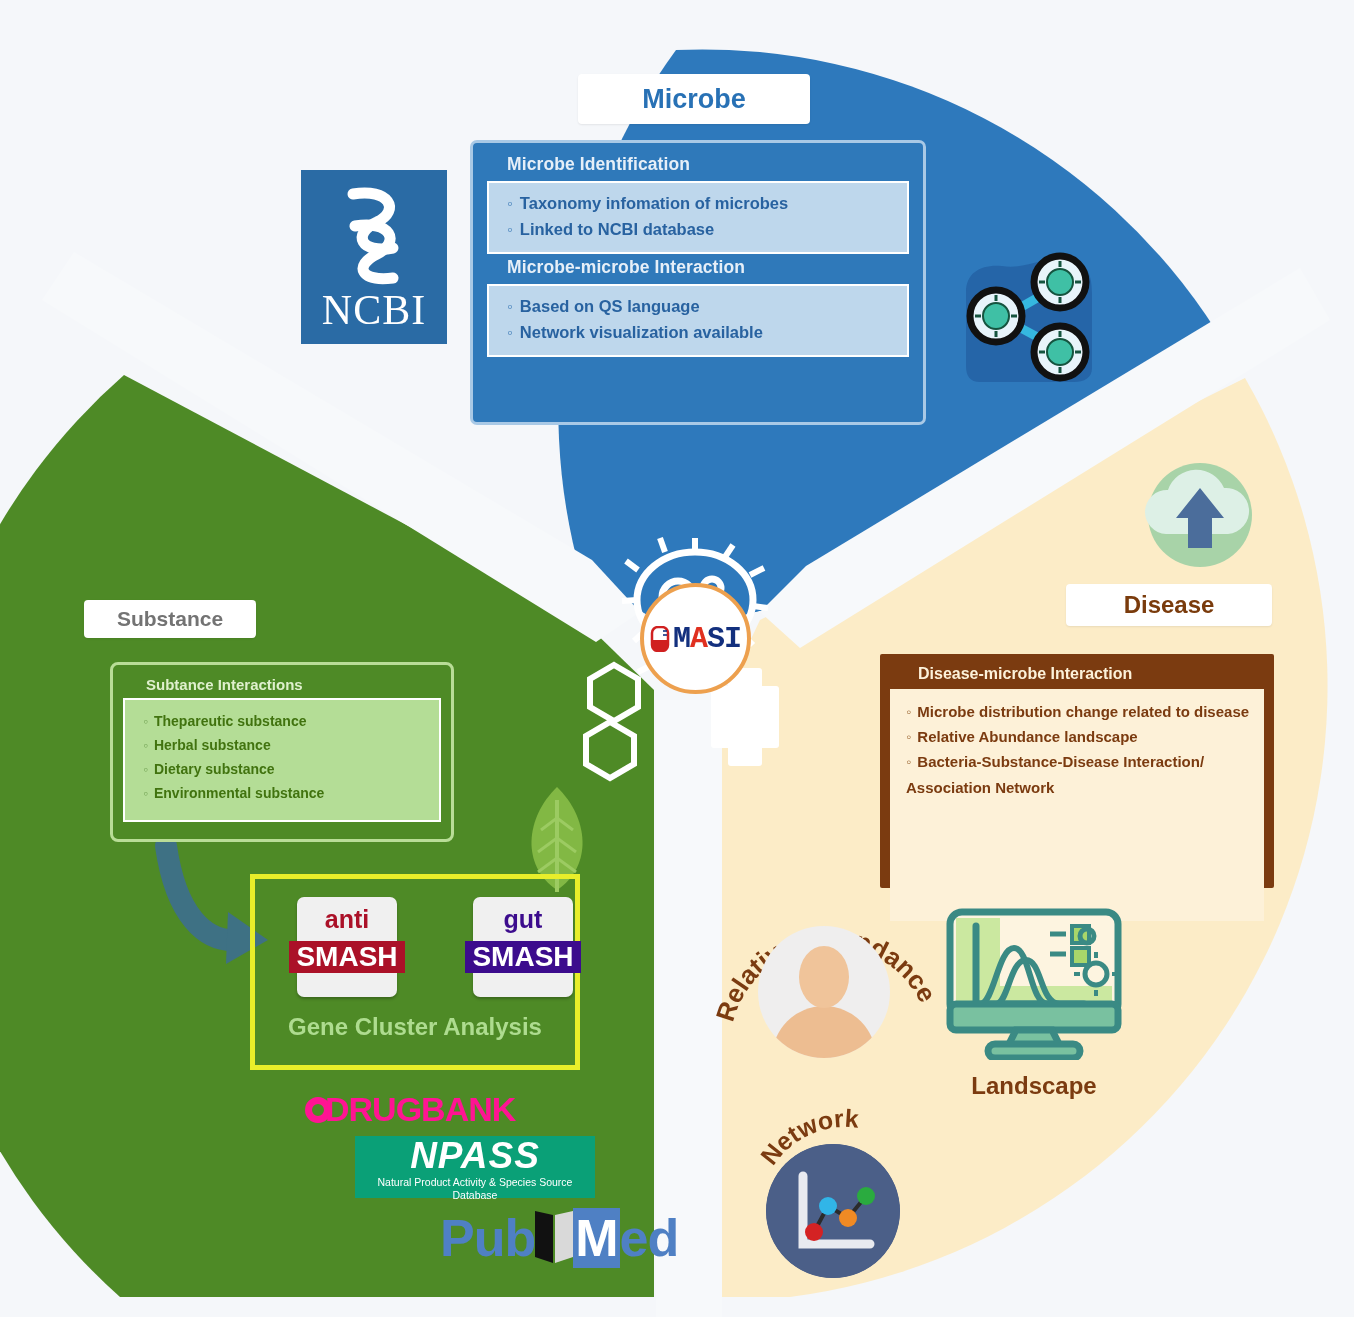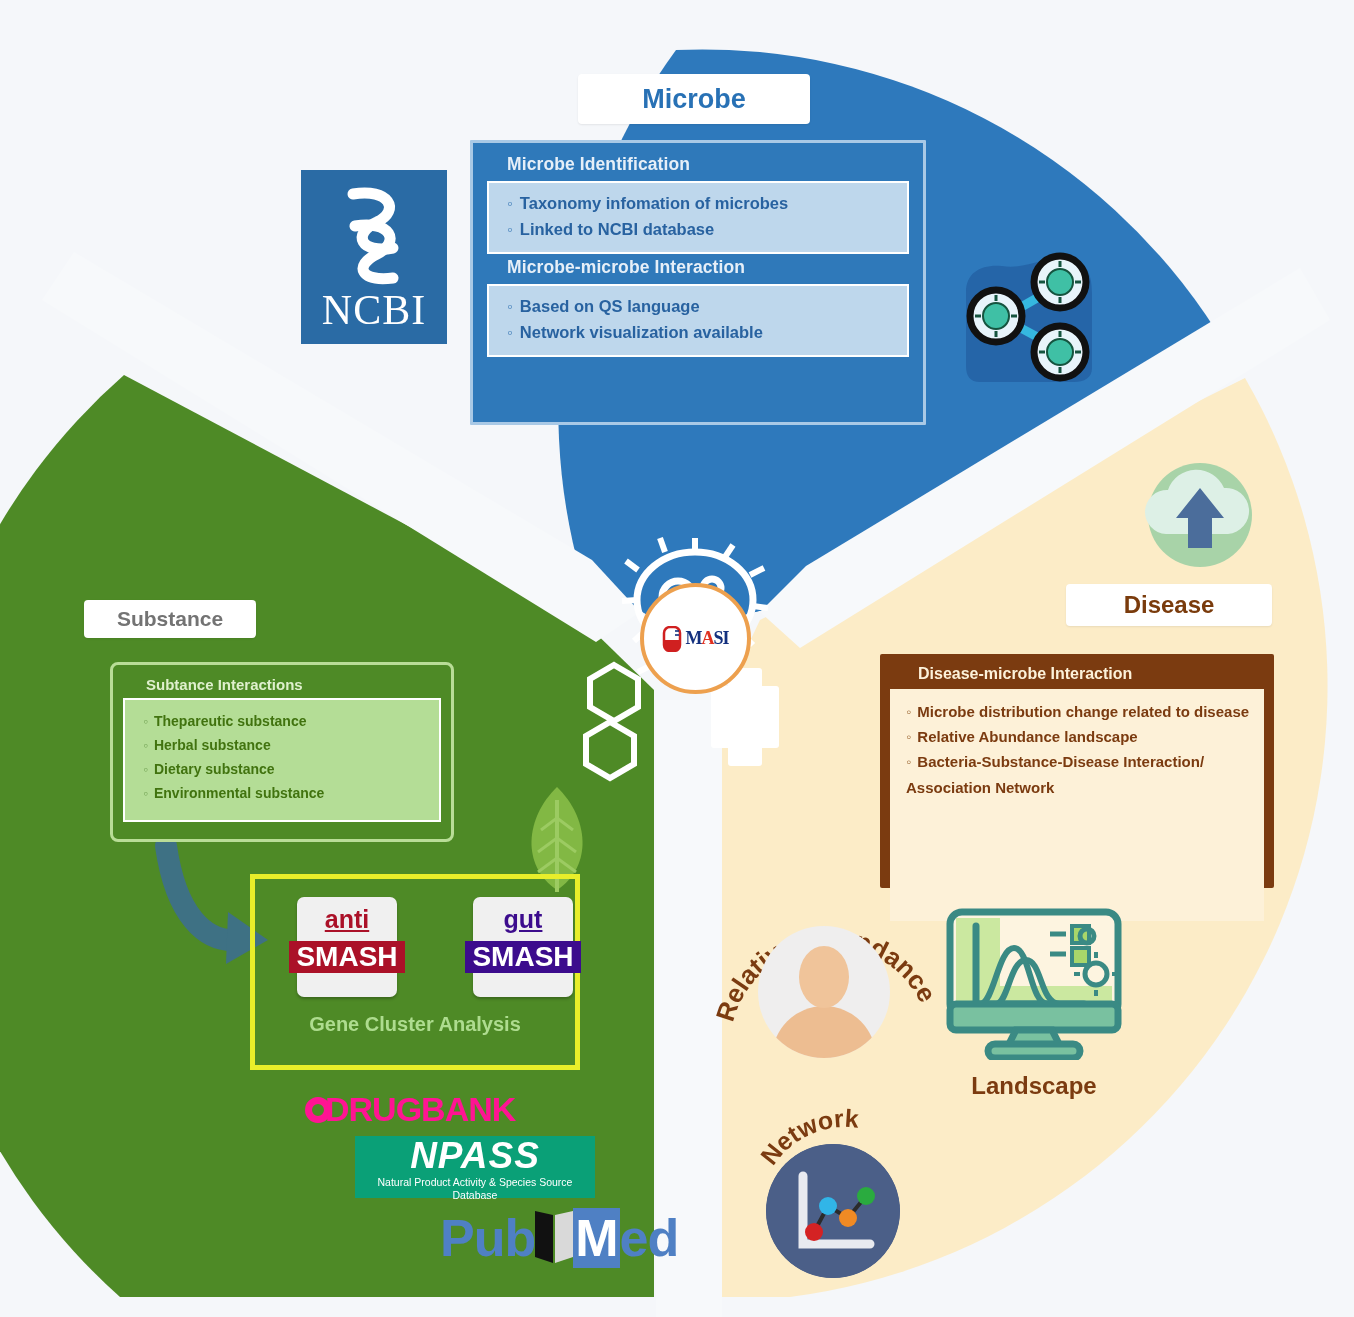--- a/index.html
+++ b/index.html
@@ -26,21 +26,21 @@
     font-weight: bold;
     box-shadow: 0 1px 2px rgba(0,0,0,.08);
   }
   #pill-microbe { left: 578px; top: 74px; width: 232px; height: 50px; font-size: 27px; color: #2871b5; }
   #pill-substance { left: 84px; top: 600px; width: 172px; height: 38px; font-size: 21px; color: #737373; }
   #pill-disease { left: 1066px; top: 584px; width: 206px; height: 42px; font-size: 24px; color: #7a3b0c; }
 
   
   #microbe-panel {
     position: absolute; left: 470px; top: 140px; width: 456px; height: 285px;
-    background: #2f79ba; border: 3px solid #a9c9e6; border-radius: 1px;
+    background: #2f79ba; border: 3px solid #a9c9e6; border-radius: 7px;
     padding: 8px 14px;
   }
   .m-head { color: #e6eff8; font-size: 17.5px; font-weight: bold; margin: 3px 0 6px 20px; letter-spacing: .1px; }
   .m-box { background: #bed7ec; border: 2px solid #ffffff; padding: 7px 10px 9px 18px; }
   .m-box li { color: #2862a0; font-size: 16.5px; font-weight: bold; line-height: 1.6; list-style: none; }
   .m-box li::before { content: "\25E6"; margin-right: 7px; color: #4d86bd; font-weight: normal; }
   .m-box ul { margin: 0; padding: 0; }
 
   
   #substance-panel {
@@ -68,31 +68,31 @@
   
   #gene-box {
     position: absolute; left: 250px; top: 874px; width: 330px; height: 196px;
     border: 5px solid #e8ee2a; background: transparent;
   }
   .smash {
     position: absolute; width: 100px; height: 100px; background: #f0f0f0;
     border-radius: 7px; box-shadow: 0 2px 3px rgba(0,0,0,.25);
   }
   .smash .top { position: absolute; top: 8px; left: 0; width: 100%; text-align: center;
-                font-size: 25px; font-weight: bold; text-decoration: underline; }
+                font-size: 25px; font-weight: bold; }
   .smash .band { position: absolute; top: 44px; left: -8px; width: 116px; height: 32px;
                  color: #fff; font-size: 28px; font-weight: bold; text-align: center; line-height: 32px; }
   #anti-smash { left: 42px; top: 18px; }
   #anti-smash .top { color: #ab1128; }
   #anti-smash .band { background: #ab1128; }
   #gut-smash { left: 186px; top: 18px; margin-left: 32px; }
   #gut-smash .top { color: #3c0c8d; }
   #gut-smash .band { background: #3c0c8d; }
   #gene-label { position: absolute; left: 0; top: 134px; width: 100%; text-align: center;
-                color: #aedc8f; font-size: 20px; font-weight: bold; }
+                color: #aedc8f; font-size: 24px; font-weight: bold; }
 
   
   #drugbank { position: absolute; left: 305px; top: 1090px; font-size: 34px; font-weight: bold;
               color: #ff1493; letter-spacing: -1px; display: flex; align-items: center; }
   #drugbank .ring { width: 26px; height: 26px; border: 7px solid #ff1493; border-radius: 50%;
                     display: inline-block; margin-right: -6px; }
 
   
   #npass { position: absolute; left: 355px; top: 1136px; width: 240px; height: 62px;
            background: #0aa077; text-align: center; }
@@ -125,22 +125,22 @@
           align-items: center; justify-content: flex-end; padding-bottom: 12px; }
   #ncbi .word { color: #ffffff; font-family: "Liberation Serif", serif; font-size: 42px;
                 letter-spacing: 1px; line-height: 44px; }
 
   
   #center-logo {
     position: absolute; left: 640px; top: 583px; width: 111px; height: 111px;
     border-radius: 50%; background: #ffffff; border: 4px solid #eda04e;
     display: flex; align-items: center; justify-content: center;
   }
-  #center-logo .txt { font-size: 18px; font-weight: bold; letter-spacing: -1px;
-                      font-family: Liberation Serif, serif; }
+  #center-logo .txt { font-size: 30px; font-weight: bold; letter-spacing: -1px;
+                      font-family: Liberation Mono, monospace; }
   #center-logo .txt .b { color: #13307e; }
   #center-logo .txt .r { color: #e03020; }
 
   
   #share-icon { position: absolute; left: 958px; top: 246px; width: 140px; height: 140px; }
 </style>
 </head>
 <body>
 
 <div id="stage">

